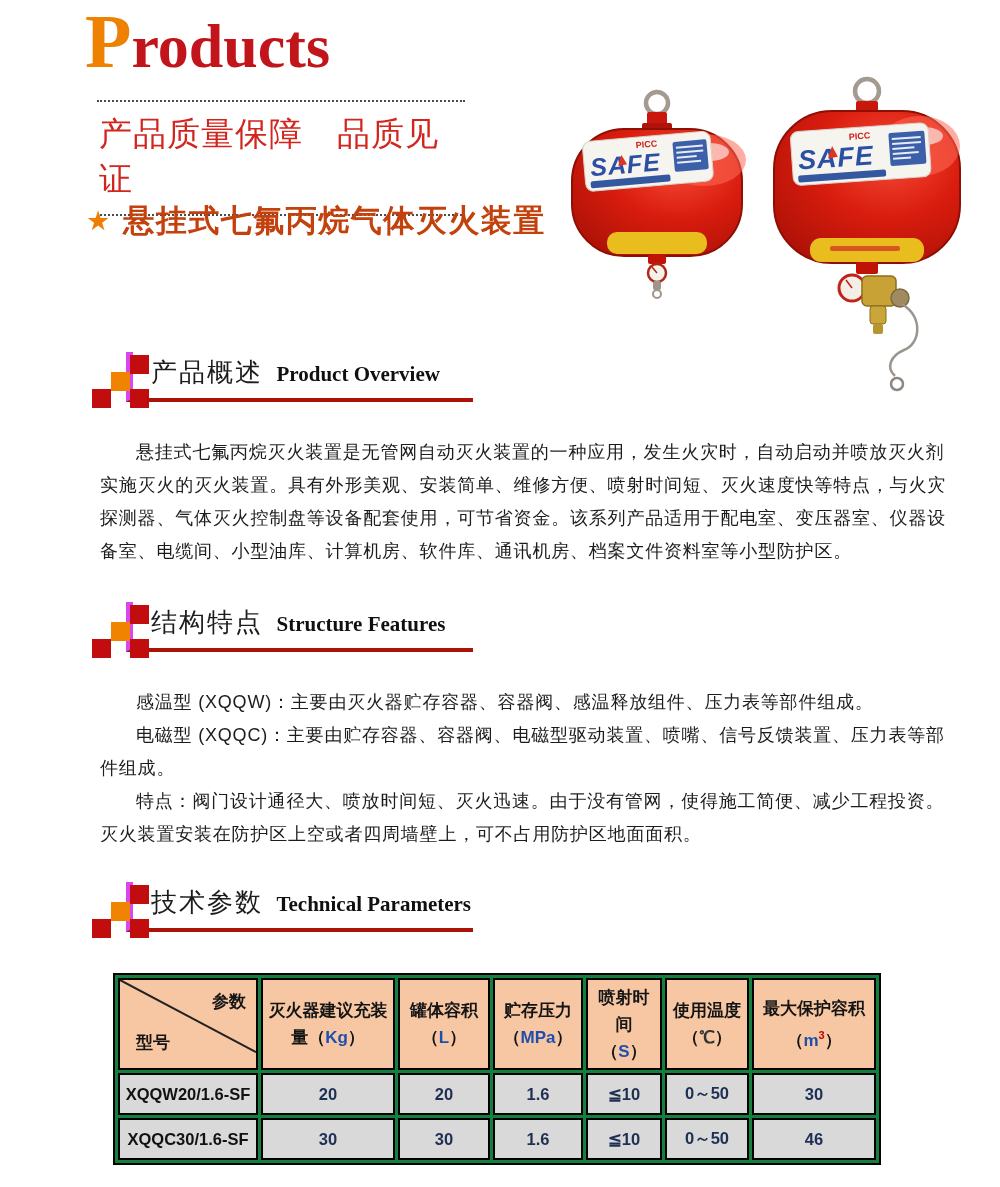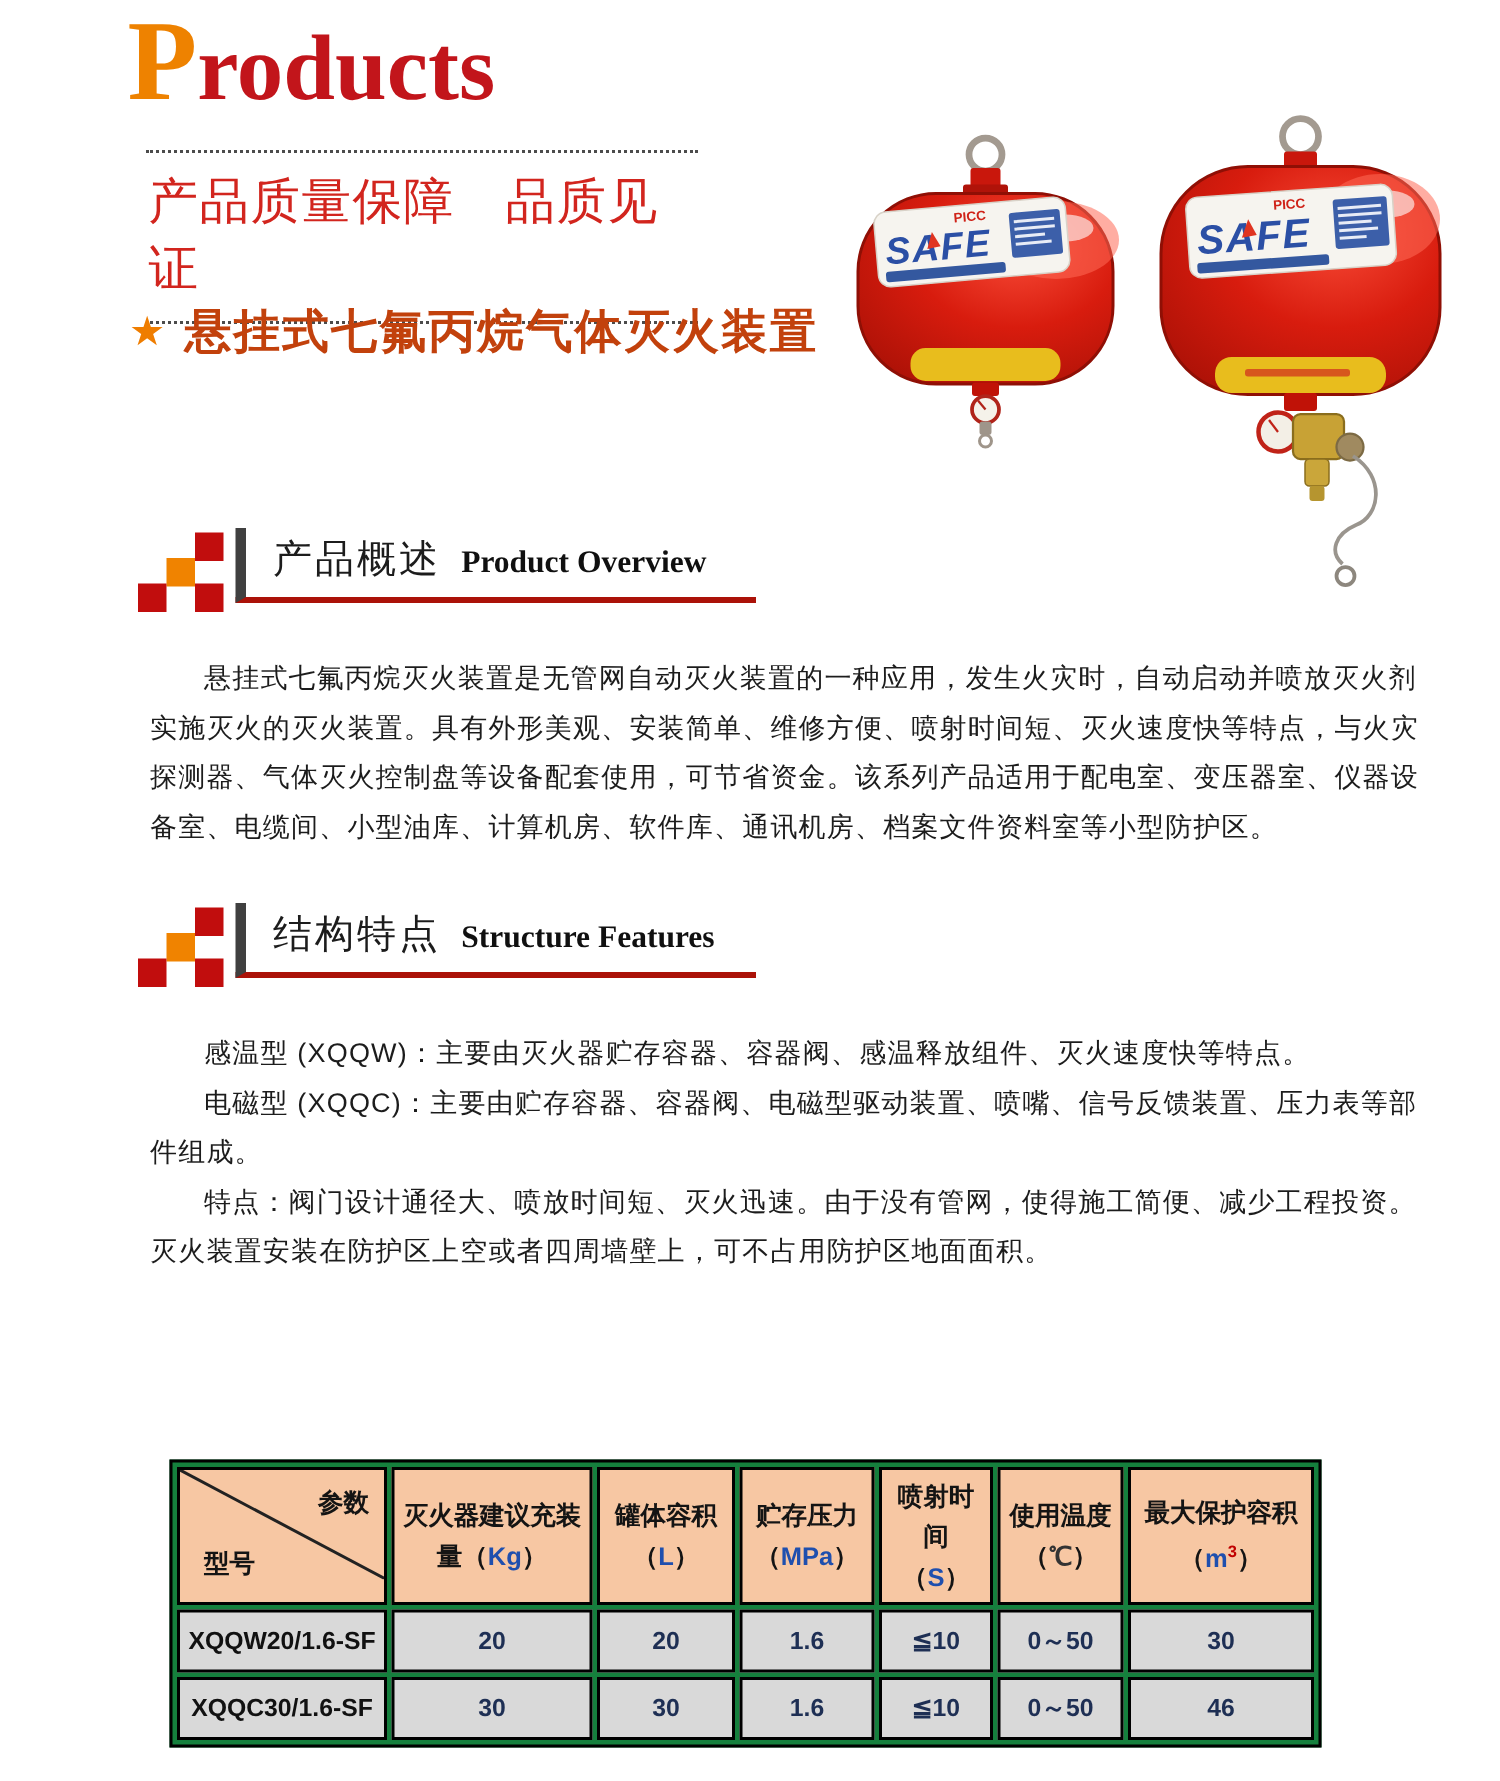--- a/index.html
+++ b/index.html
@@ -30,21 +30,21 @@
   .photos{position:absolute;left:552px;top:76px;width:430px;height:336px;}
 
   
   .section{position:absolute;left:88px;width:880px;}
   .sec-overview{top:352px;} .sec-structure{top:602px;} .sec-technical{top:882px;}
   .sec-head{position:relative;min-height:60px;}
   .sq-icon{position:absolute;left:4px;top:3px;width:60px;height:56px;}
   .sq{position:absolute;width:19px;height:19px;}
   .sq.red{background:#c10d0d;} .sq.orange{background:#f08300;}
   .sq1{left:38px;top:0;} .sq2{left:19px;top:17px;} .sq3{left:0;top:34px;} .sq4{left:38px;top:34px;}
-  .sec-title{margin-left:69px;border-left:7px solid #404040;border-bottom:4px solid #ab1208;
+  .sec-title{margin-left:38px;border-left:7px solid #d946ef;border-bottom:4px solid #ab1208;
              width:322px;padding:3px 0 8px 18px;white-space:nowrap;}
   .sec-zh{font-size:26px;color:#1c1c1c;letter-spacing:2px;}
   .sec-en{font-family:"Liberation Serif",serif;font-weight:bold;font-size:21px;color:#101010;margin-left:9px;}
   .sec-body{margin:24px 0 0 12px;width:858px;font-size:18px;line-height:33px;
             color:#1c1c1c;letter-spacing:0.8px;}
   .sec-body p{margin:0;text-indent:2em;}
 
   
   .tech-table{position:absolute;left:113px;top:973px;}
   table{border-collapse:separate;border-spacing:3px;background:#15803d;border:2px solid #000;}
@@ -178,26 +178,40 @@
           <div class="sq orange sq2"></div>
         <div class="sq red sq3"></div>
           <div class="sq red sq4"></div>
       </div>
       <div class="sec-title">
         <span class="sec-zh">结构特点</span>
         <span class="sec-en">Structure Features</span>
       </div>
     </div>
     <div class="sec-body">
-      <p>感温型 (XQQW)：主要由灭火器贮存容器、容器阀、感温释放组件、灭火速度快等特点。</p>
+      <p>感温型 (XQQW)：主要由灭火器贮存容器、容器阀、感温释放组件、压力表等部件组成。</p>
       <p>电磁型 (XQQC)：主要由贮存容器、容器阀、电磁型驱动装置、喷嘴、信号反馈装置、压力表等部件组成。</p>
       <p>特点：阀门设计通径大、喷放时间短、灭火迅速。由于没有管网，使得施工简便、减少工程投资。灭火装置安装在防护区上空或者四周墙壁上，可不占用防护区地面面积。</p>
     </div>
   </div>
 
+  <div class="section sec-technical">
+    <div class="sec-head">
+      <div class="sq-icon">
+        <div class="sq red sq1"></div>
+          <div class="sq orange sq2"></div>
+        <div class="sq red sq3"></div>
+          <div class="sq red sq4"></div>
+      </div>
+      <div class="sec-title">
+        <span class="sec-zh">技术参数</span>
+        <span class="sec-en">Technical Parameters</span>
+      </div>
+    </div>
+  </div>
 
   <div class="tech-table">
     <table>
       <colgroup>
         <col style="width:140px">
           <col style="width:134px">
           <col style="width:92px">
         <col style="width:90px">
           <col style="width:76px">
           <col style="width:84px">

